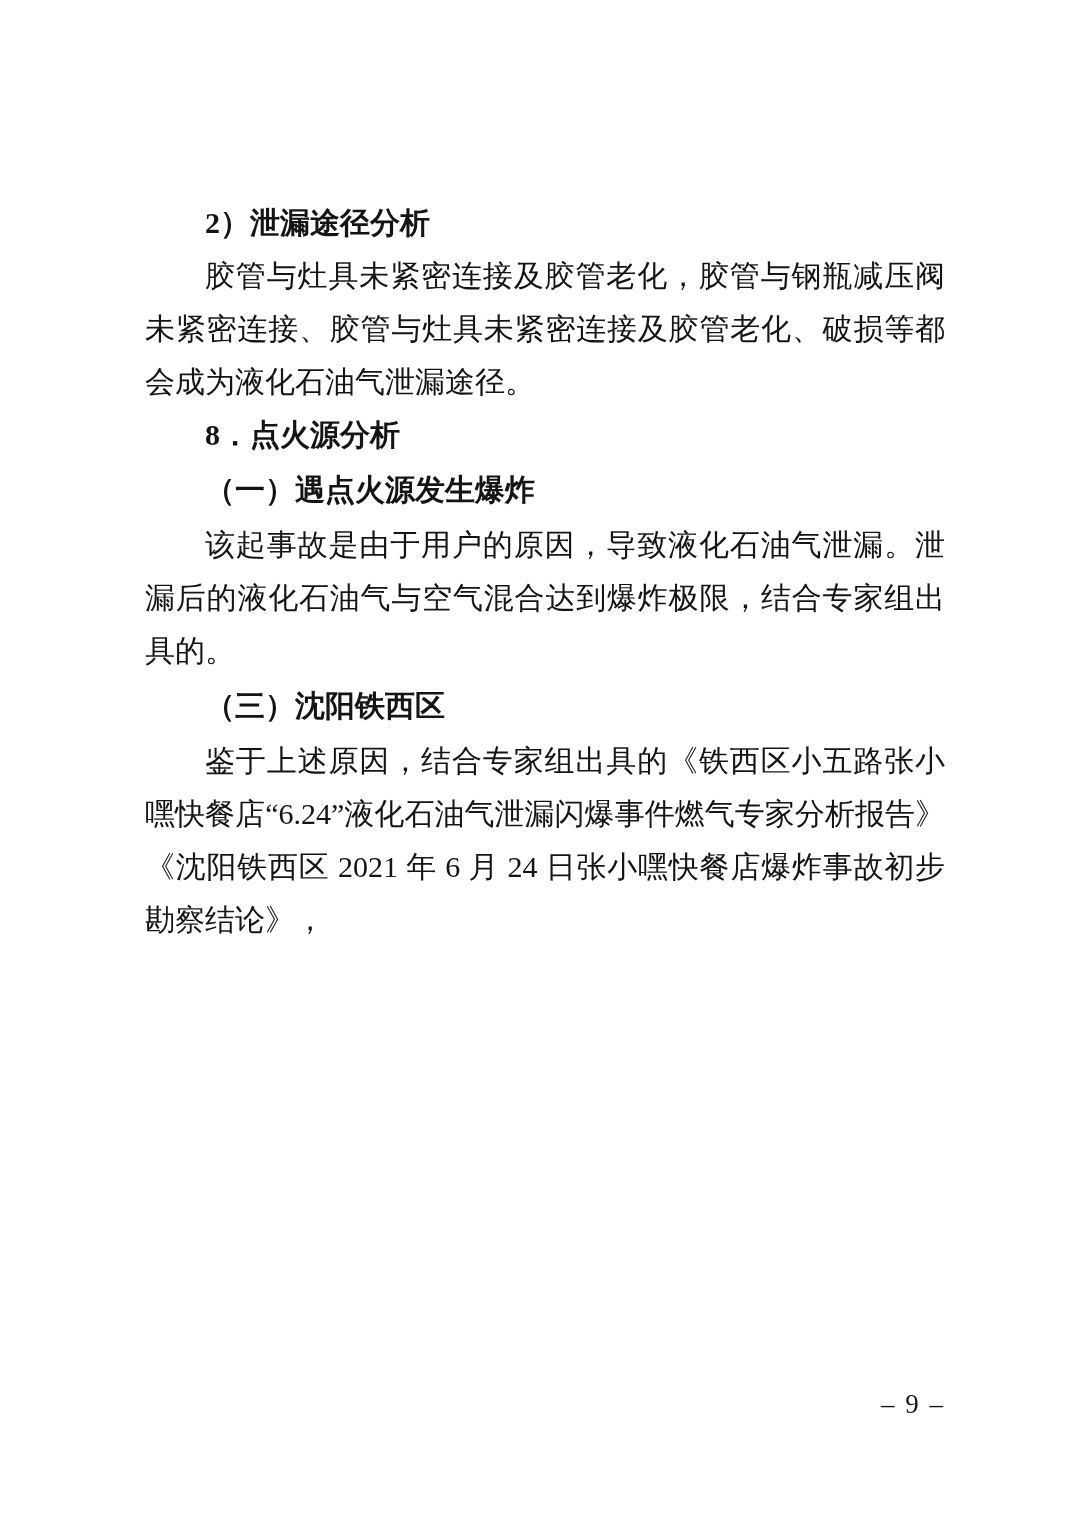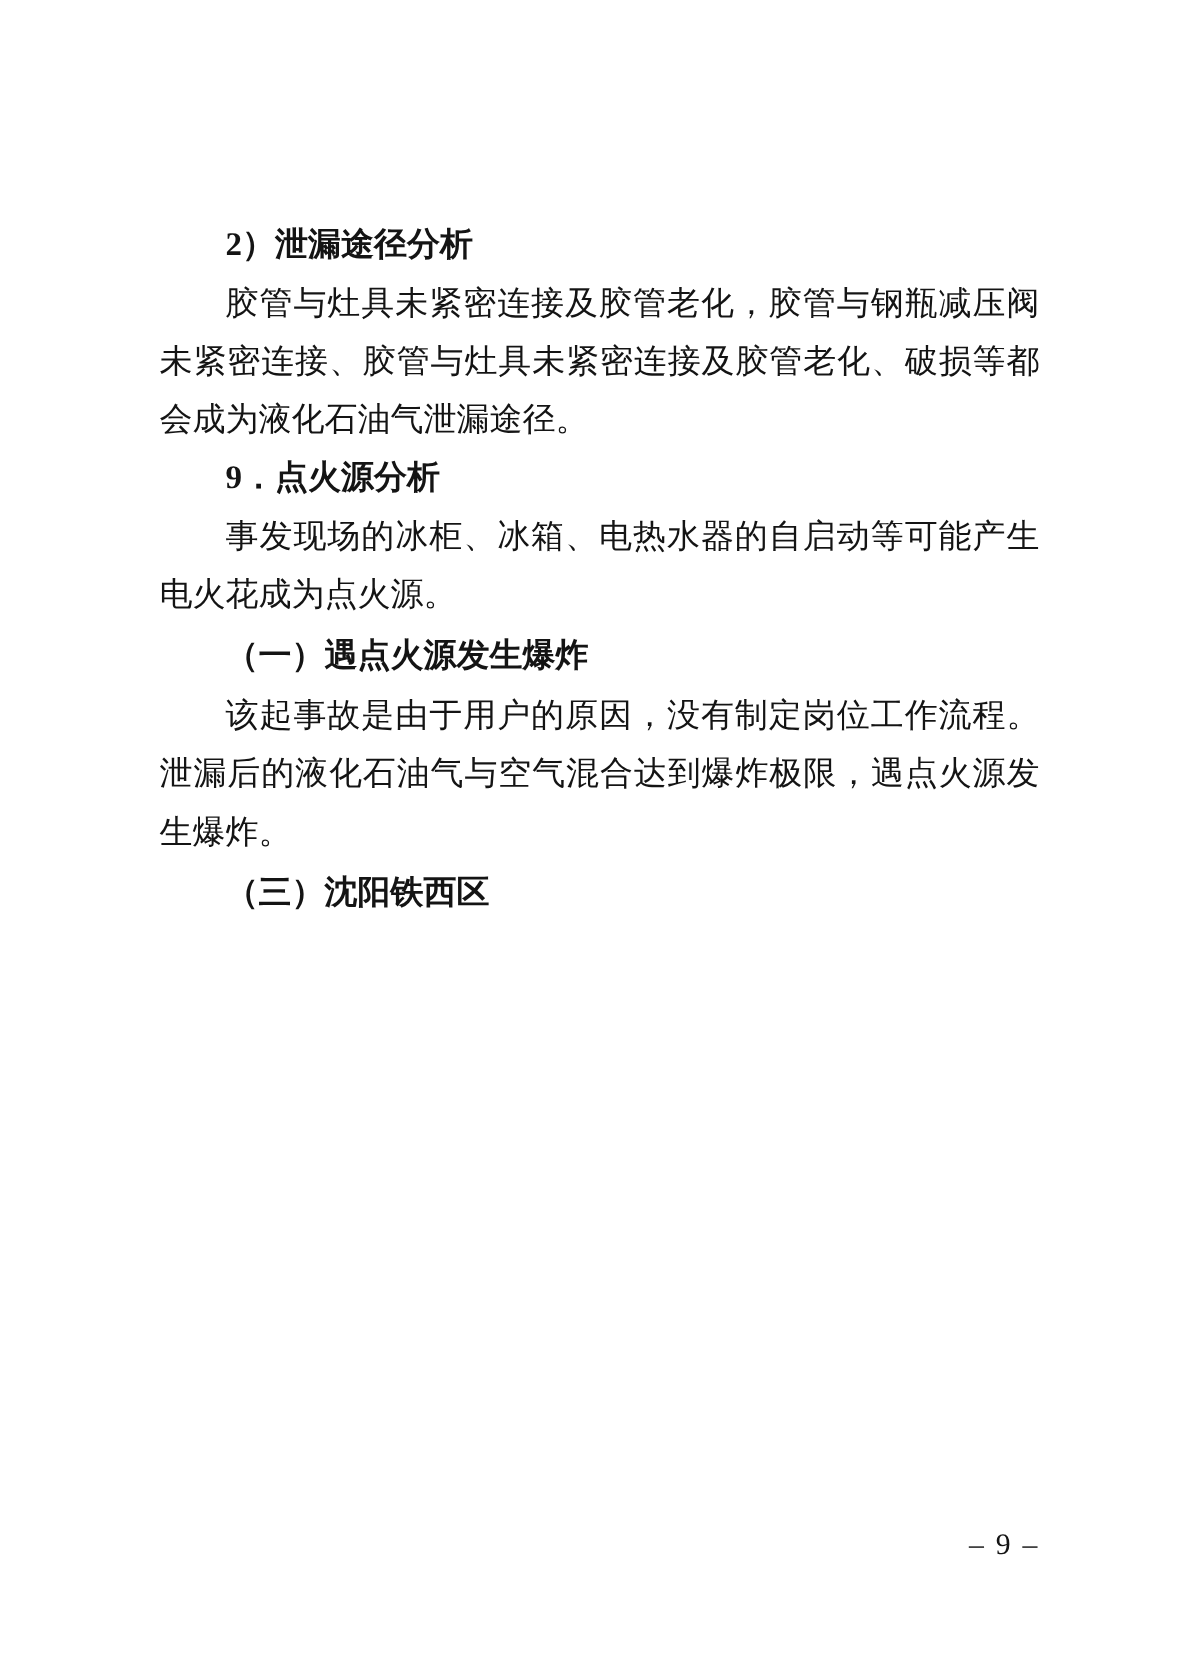--- a/index.html
+++ b/index.html
@@ -64,21 +64,21 @@
     letter-spacing: 2px;
   }
 </style>
 </head>
 <body>
 
 <div class="page">
   <div class="doc">
     <p class="p-sub-num">2）泄漏途径分析</p>
     <p class="p-body">胶管与灶具未紧密连接及胶管老化，胶管与钢瓶减压阀未紧密连接、胶管与灶具未紧密连接及胶管老化、破损等都会成为液化石油气泄漏途径。</p>
-    <p class="p-sub-num">9．点火源分析</p>
-    <p class="p-body">事发现场的冰柜、冰箱、电热水器的自启动等可能产生电火花成为点火源。</p>
+    <p class="p-sub-num">8．点火源分析</p>
     <p class="p-heading-sub">（一）遇点火源发生爆炸</p>
-    <p class="p-body">该起事故是由于用户的原因，没有制定岗位工作流程。泄漏后的液化石油气与空气混合达到爆炸极限，遇点火源发生爆炸。</p>
+    <p class="p-body">该起事故是由于用户的原因，导致液化石油气泄漏。泄漏后的液化石油气与空气混合达到爆炸极限，结合专家组出具的。</p>
     <p class="p-heading-sub">（三）沈阳铁西区</p>
+    <p class="p-body">鉴于上述原因，结合专家组出具的《铁西区小五路张小嘿快餐店“6.24”液化石油气泄漏闪爆事件燃气专家分析报告》 《沈阳铁西区 2021 年 6 月 24 日张小嘿快餐店爆炸事故初步勘察结论》，</p>
   </div>
 
   <div class="page-footer">– 9 –</div>
 </div>
 
 </body></html>

